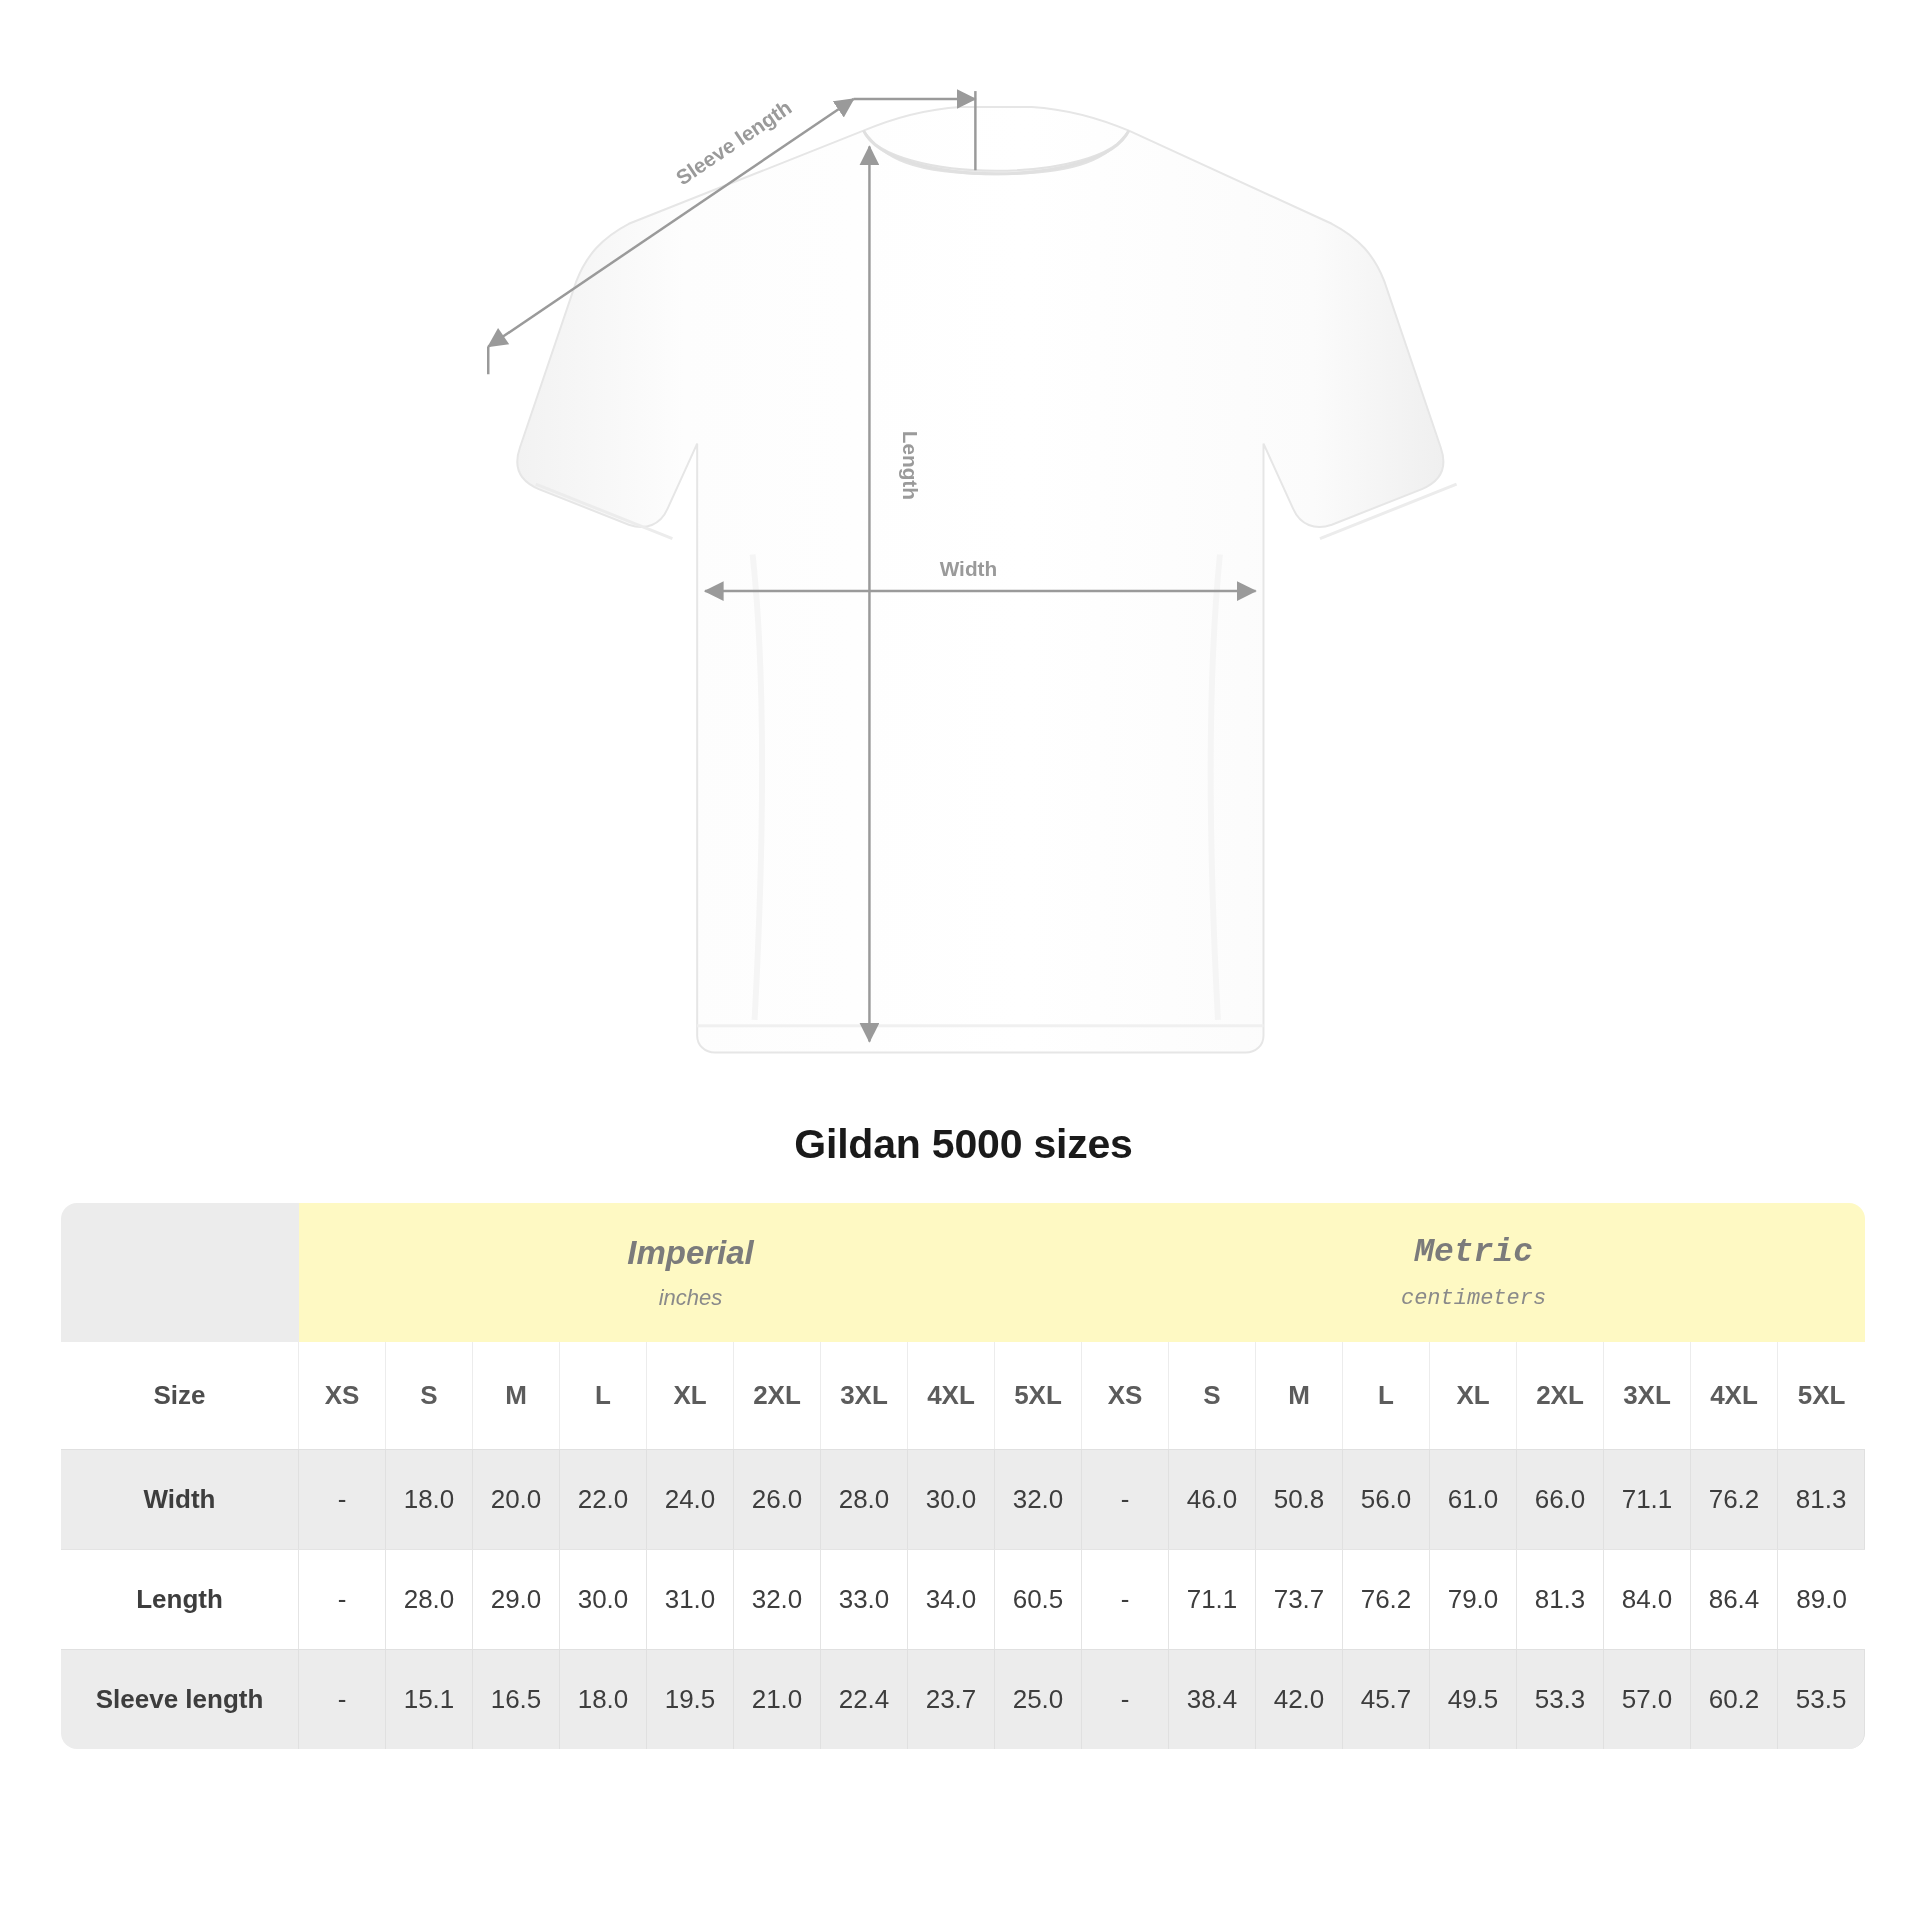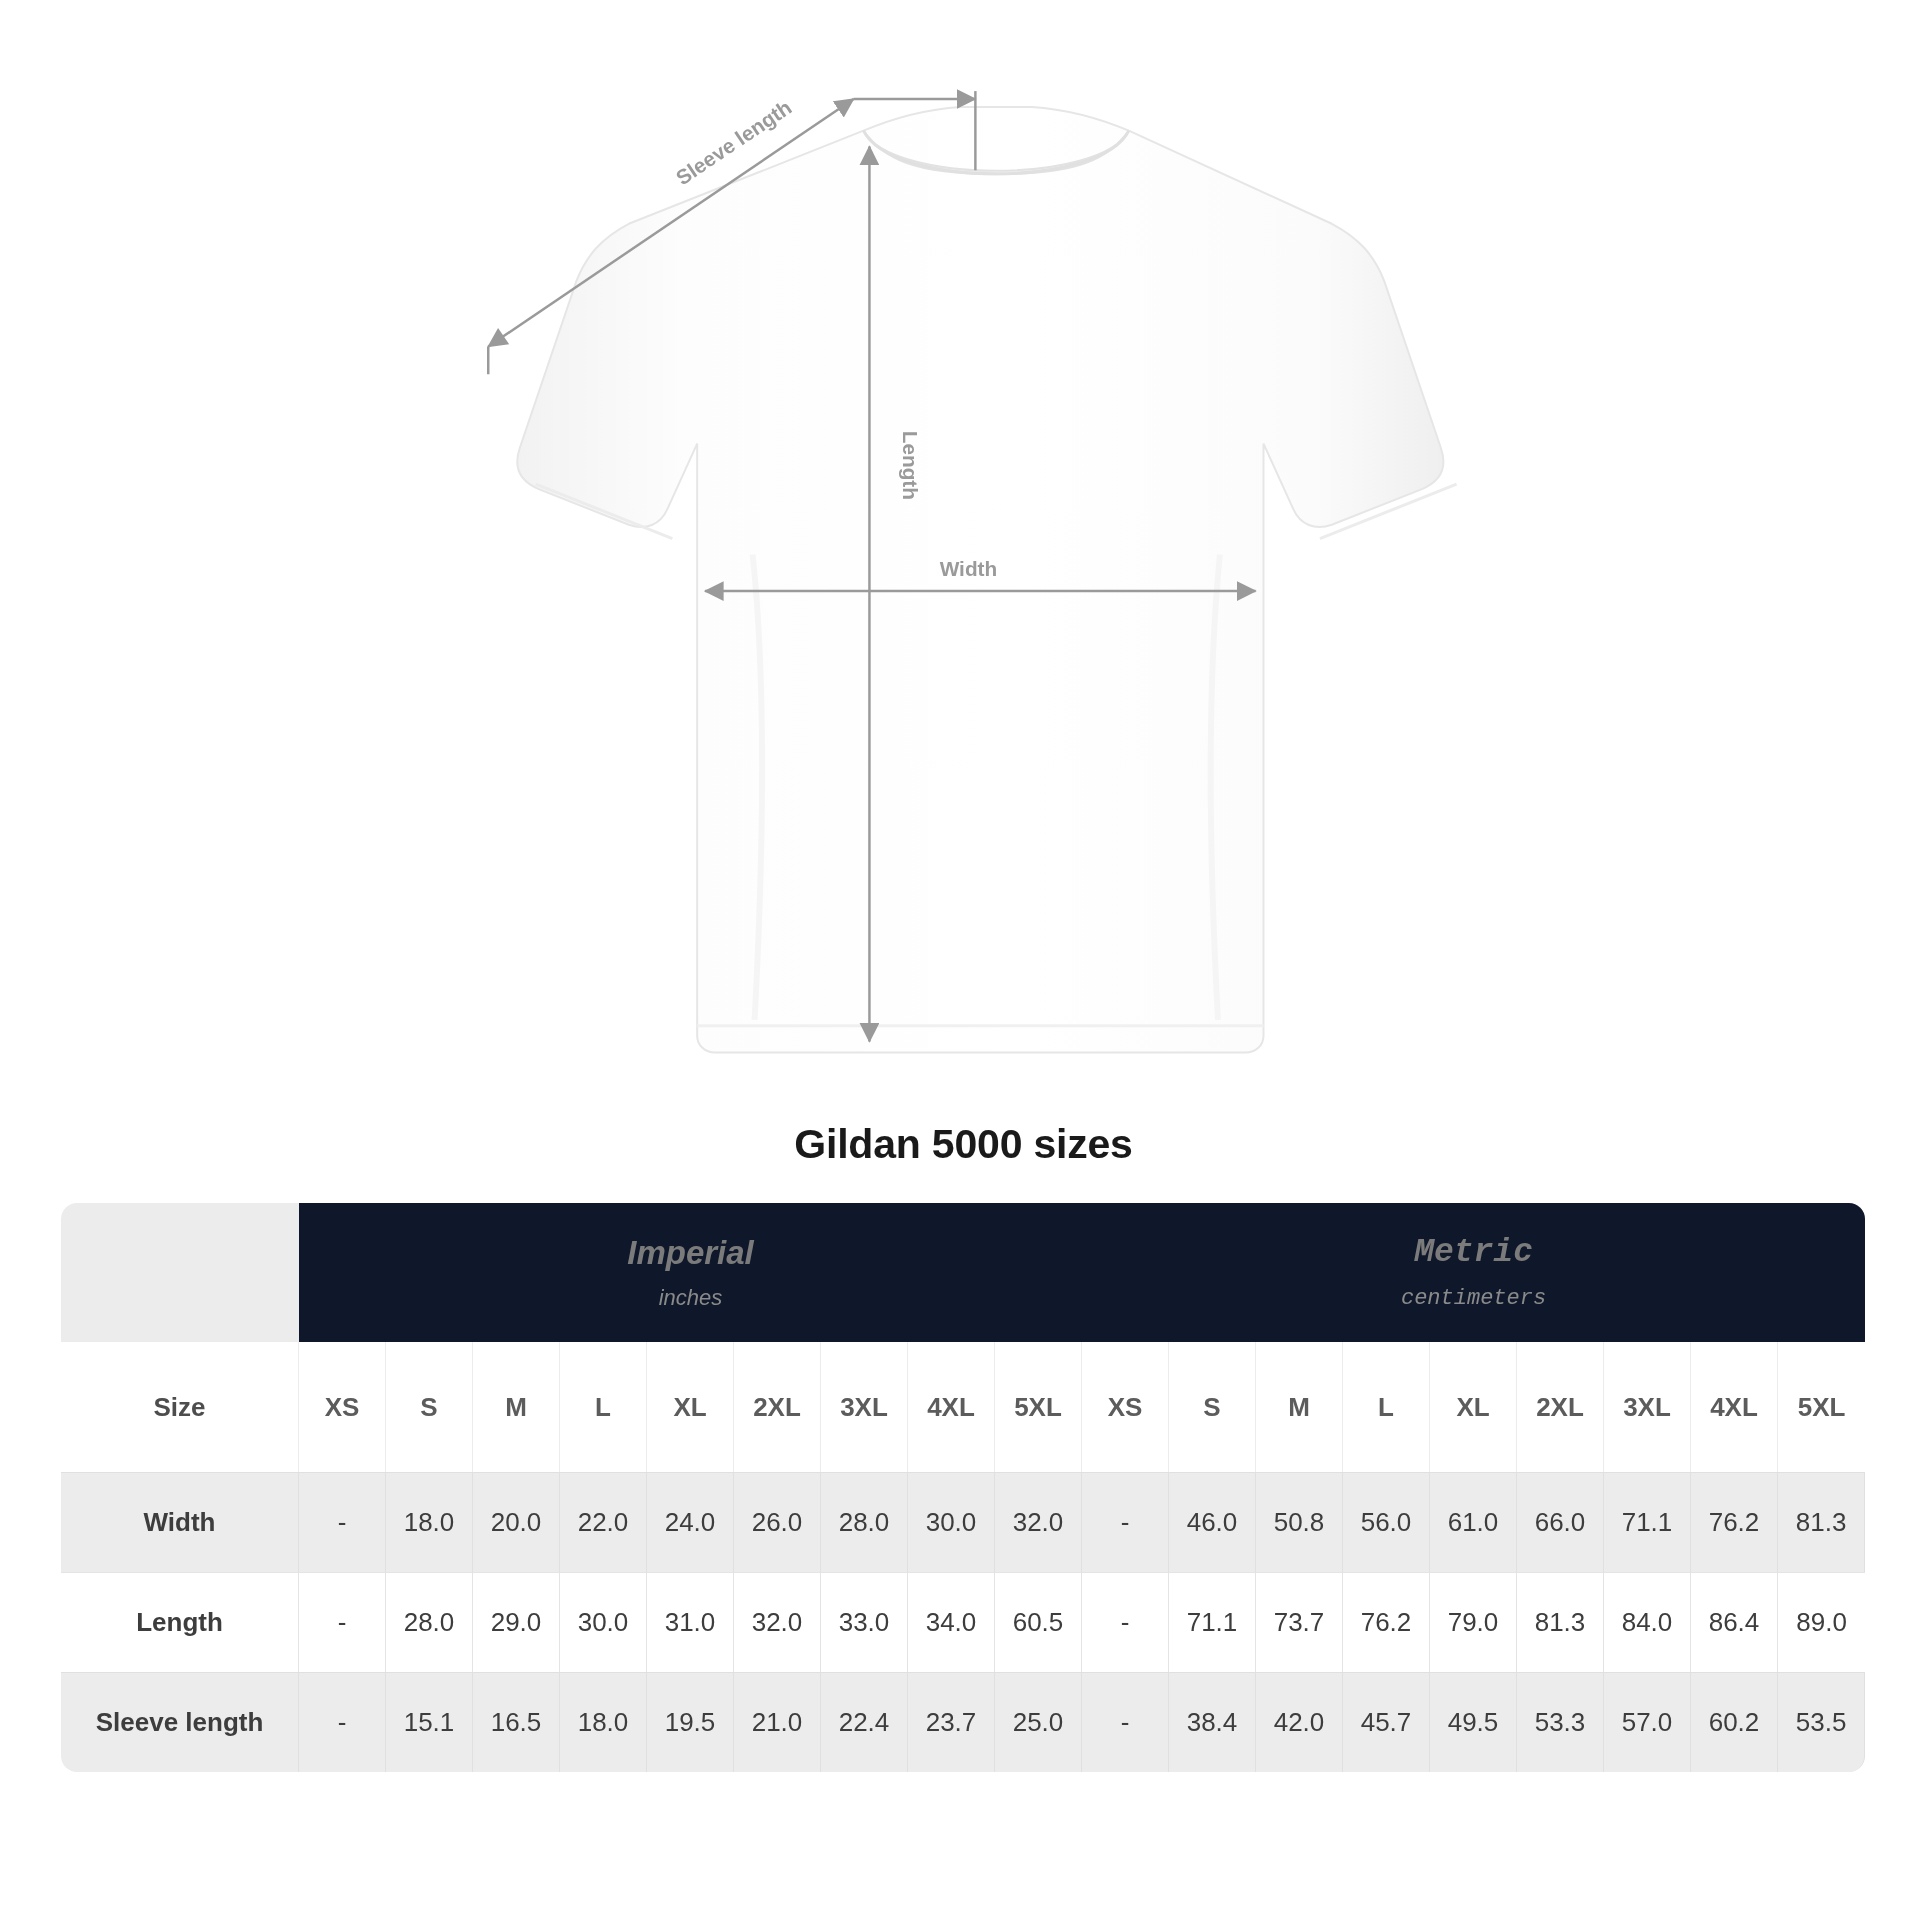--- a/index.html
+++ b/index.html
@@ -64,21 +64,21 @@
     padding: 0;
     margin: 0;
     text-align: center;
     vertical-align: middle;
     font-weight: normal;
   }
 
   
   .unit-cell {
     height: 139px;
-    background: #0f172a;
+    background: #fef9c3;
     color: #7a7a7a;
   }
   .unit-cell.first { border-top-left-radius: 16px; }
   .unit-cell.last { border-top-right-radius: 16px; font-family: Liberation Mono, monospace; }
   .unit-name {
     font-size: 33px;
     font-style: italic;
     font-weight: bold;
     color: #7b7b7b;
     line-height: 1.15;
@@ -88,21 +88,21 @@
     font-style: italic;
     color: #8a8a8a;
     margin-top: 14px;
   }
   .unit-spacer {
     background: #ececec;
   }
 
   
   tr.size-row td {
-    height: 130px;
+    height: 107px;
     background: #ffffff;
     font-size: 26px;
     font-weight: bold;
     color: #5c5c5c;
     border-right: 1px solid #ececec;
   }
   tr.size-row td.rowlabel {
     font-size: 26px;
     font-weight: bold;
     color: #4d4d4d;

